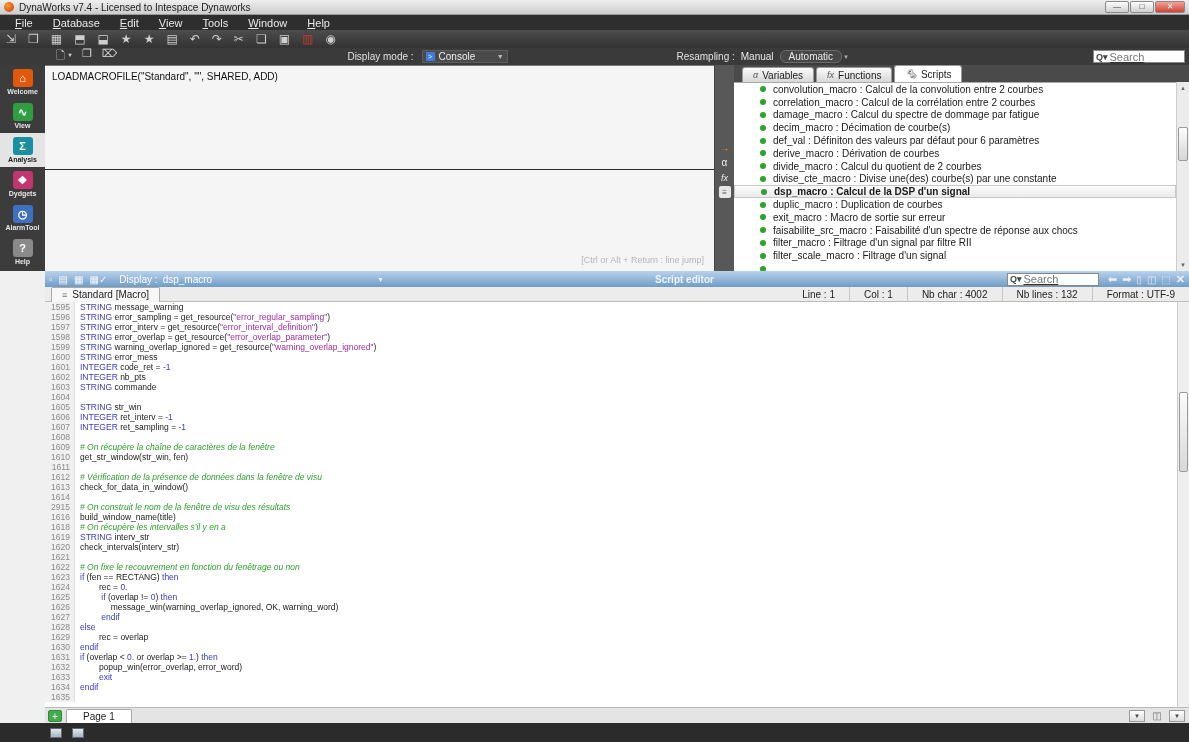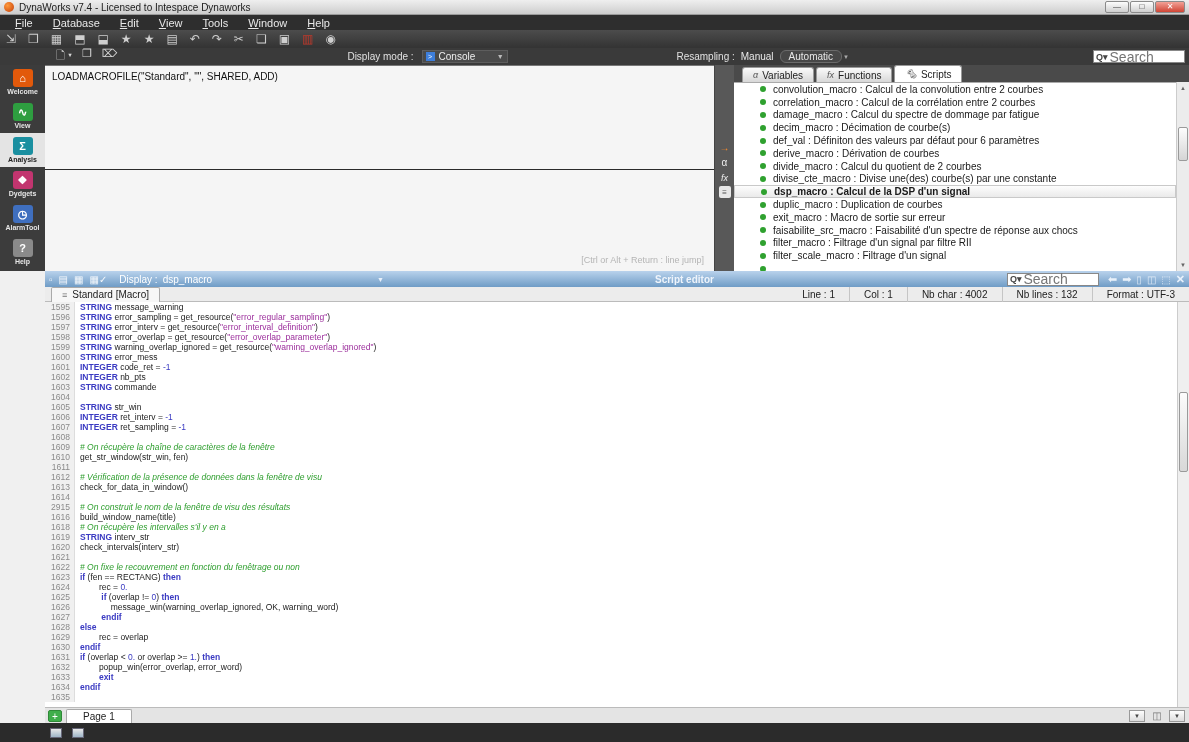--- a/index.html
+++ b/index.html
@@ -31,21 +31,21 @@
   .dmlabel{margin-left:230px;font-size:10px;color:#e0e0e0;}
   .dmselect{margin-left:8px;width:86px;height:13px;background:#4a4a4a;border:1px solid #5d5d5d;display:flex;align-items:center;gap:4px;padding:0 3px;color:#eee;font-size:10px;}
   .dmconsoleicon{width:9px;height:9px;background:#3d7edb;color:#fff;font-size:7px;line-height:9px;text-align:center;}
   .dmarrow{margin-left:auto;font-size:7px;color:#bbb;}
   .rslabel{margin-left:auto;font-size:10px;color:#e0e0e0;}
   .rsbtn{font-size:10px;color:#e8e8e8;padding:0 6px;}
   .rsbtn.active{border:1px solid #6a6a6a;background:#474747;border-radius:6px;padding:0 8px;}
   .rsarrow{font-size:6px;color:#aaa;margin:0 4px 0 1px;}
   .searchbox{width:92px;height:13px;background:#fff;border:1px solid #888;display:flex;align-items:center;margin-right:4px;}
   .searchbox .q{font-size:9px;color:#444;padding:0 2px;font-weight:bold;}
-  .searchbox input{border:none;outline:none;width:100%;font-size:14px;color:#333;padding:0;background:transparent;}
+  .searchbox input{border:none;outline:none;width:100%;font-size:11px;color:#333;padding:0;background:transparent;text-decoration:underline;}
 
   
   .bodyarea{position:absolute;left:0;top:65px;width:100%;height:206px;}
   .sidebar{position:absolute;left:0;top:0;width:45px;height:100%;background:#3c3c3c;}
   .sbitem{height:34px;display:flex;flex-direction:column;align-items:center;justify-content:center;gap:1px;}
   .sbitem .ic{width:20px;height:18px;border-radius:3px;display:flex;align-items:center;justify-content:center;color:#fff;font-size:11px;font-weight:bold;}
   .sbitem .lb{font-size:7px;color:#e6e6e6;font-weight:bold;}
   .sbitem.selected{background:#e4e4e4;}
   .sbitem.selected .lb{color:#222;}
 
@@ -89,21 +89,21 @@
   .edtab{display:flex;align-items:center;gap:5px;background:#f7f7f7;border:1px solid #aaa;border-bottom:none;height:15px;padding:0 10px;font-size:10px;color:#222;margin-left:6px;border-radius:2px 2px 0 0;}
   .edtab .ticon{font-size:9px;color:#777;}
   .edstatus{margin-left:auto;display:flex;align-items:center;height:100%;font-size:10px;color:#222;}
   .edstatus span{padding:0 14px;border-left:1px solid #c5c5c5;line-height:15px;}
   .edstatus span:first-child{border-left:none;}
 
   .codearea{position:absolute;left:45px;top:302px;width:1144px;height:462px;background:#fff;overflow:hidden;}
   .codeline{display:flex;height:10px;line-height:10px;font-family:"DejaVu Sans Mono",monospace;font-size:8.5px;white-space:pre;}
   .gutter{width:30px;flex:0 0 30px;background:#f0f0f0;color:#8a8a8a;text-align:right;padding-right:4px;border-right:1px solid #ddd;}
   .ltext{padding-left:5px;color:#222;}
-  .tk-kw{color:#3a3ac2;font-weight:bold;}
+  .tk-kw{color:#3a3ac2;font-weight:normal;}
   .tk-num{color:#3a3ac2;}
   .tk-str{color:#9b2d9b;}
   .tk-com{color:#2e9e2e;font-style:italic;}
   .tk-pl{color:#222;}
   .codescroll{position:absolute;right:0;top:0;width:12px;height:100%;background:#efefef;border-left:1px solid #ccc;}
   .codescroll .thumb{position:absolute;left:1px;top:90px;width:9px;height:80px;background:linear-gradient(#fcfcfc,#d8d8d8);border:1px solid #9a9a9a;border-radius:2px;}
 
   .pagebar{position:absolute;left:45px;top:707px;width:1144px;height:16px;background:#e4e4e4;border-top:1px solid #bbb;display:flex;align-items:center;}
   .addpage{width:14px;height:12px;background:#3fae4a;color:#fff;font-size:10px;line-height:11px;text-align:center;border-radius:2px;margin:0 4px 0 3px;border:1px solid #2f8a38;}
   .pagetab{background:#fff;border:1px solid #aaa;border-bottom:none;height:14px;padding:0 16px;font-size:10px;color:#222;line-height:14px;border-radius:2px 2px 0 0;}
@@ -335,21 +335,21 @@
   <div class="edtabrow">
     <div class="edtab">
       <span class="ticon">≡</span>
       <span>Standard [Macro]</span>
     </div>
     <div class="edstatus">
       <span>Line : 1</span>
       <span>Col : 1</span>
       <span>Nb char : 4002</span>
       <span>Nb lines : 132</span>
-      <span>Format : UTF-3</span>
+      <span>Format : UTF-9</span>
     </div>
   </div>
 
   <div class="codearea" id="codearea">
     <div class="codescroll">
       <div class="thumb"></div>
     </div>
   <div class="codeline"><span class="gutter">1595</span><span class="ltext"><span class="tk-kw">STRING</span><span class="tk-pl"> message_warning</span></span></div>
       <div class="codeline"><span class="gutter">1596</span><span class="ltext"><span class="tk-kw">STRING</span><span class="tk-pl"> error_sampling = get_resource(</span><span class="tk-str">"error_regular_sampling"</span><span class="tk-pl">)</span></span></div>
       <div class="codeline"><span class="gutter">1597</span><span class="ltext"><span class="tk-kw">STRING</span><span class="tk-pl"> error_interv = get_resource(</span><span class="tk-str">"error_interval_definition"</span><span class="tk-pl">)</span></span></div>

